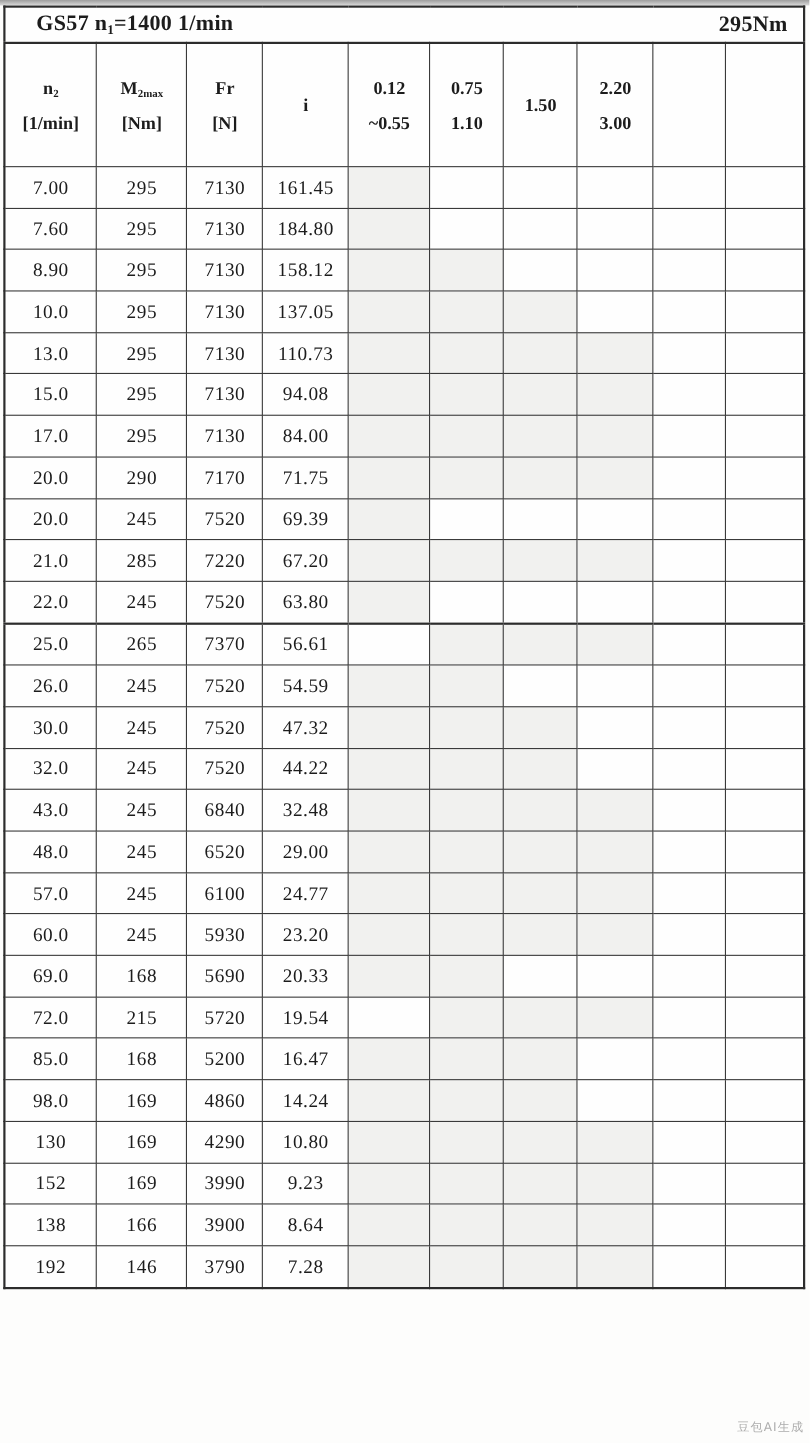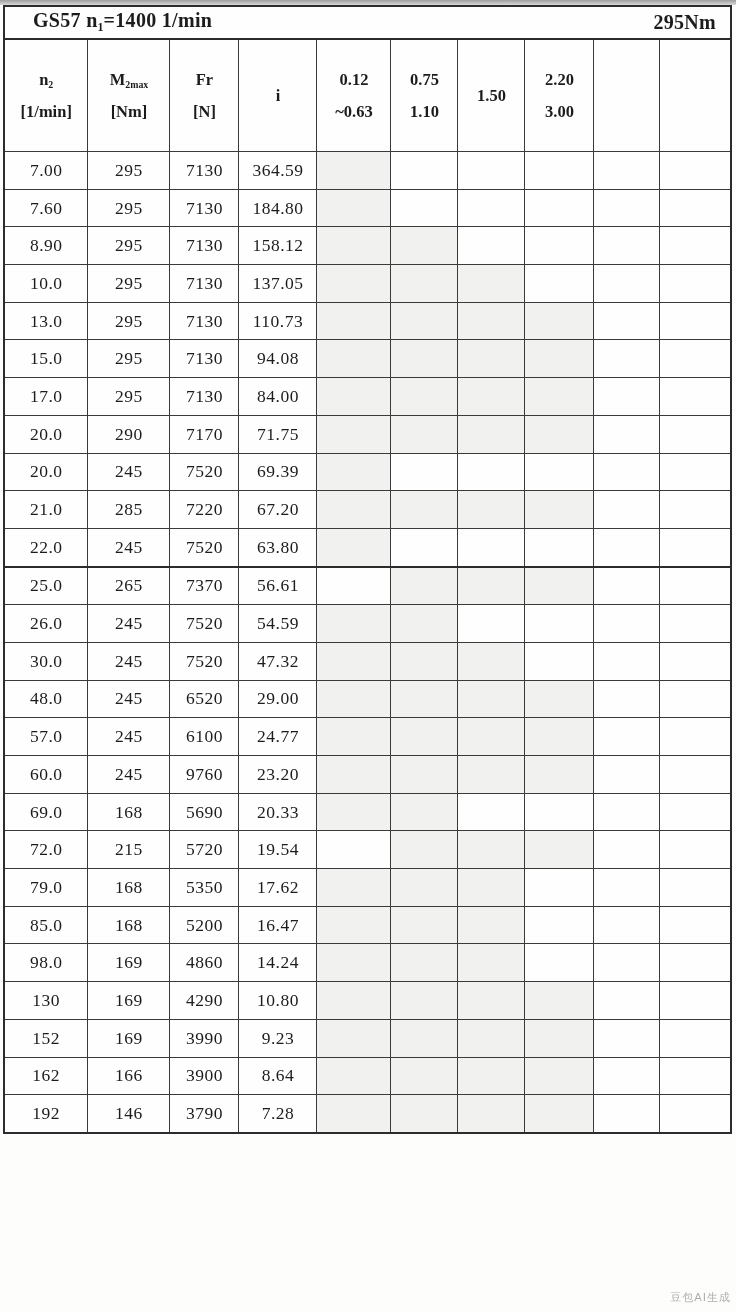--- a/index.html
+++ b/index.html
@@ -106,21 +106,21 @@
         </th>
         <th>
           <div class="hline"><span>Fr</span></div>
           <div class="hline">[N]</div>
         </th>
         <th>
           <div class="hline"><span>i</span></div>
         </th>
         <th>
           <div class="hline"><span>0.12</span></div>
-          <div class="hline">~0.63</div>
+          <div class="hline">~0.55</div>
         </th>
         <th>
           <div class="hline"><span>0.75</span></div>
           <div class="hline">1.10</div>
         </th>
         <th>
           <div class="hline"><span>1.50</span></div>
         </th>
         <th>
           <div class="hline"><span>2.20</span></div>
@@ -132,21 +132,21 @@
         <th>
           <div class="hline"><span></span></div>
         </th>
       </tr>
   </thead>
   <tbody id="tbody">
       <tr>
         <td>7.00</td>
         <td>295</td>
         <td>7130</td>
-        <td>364.59</td>
+        <td>161.45</td>
         <td style="background: rgb(241, 241, 239);"></td>
         <td></td>
         <td></td>
         <td></td>
         <td></td>
         <td></td>
       </tr>
       <tr>
         <td>7.60</td>
         <td>295</td>
@@ -297,20 +297,44 @@
         <td>7520</td>
         <td>47.32</td>
         <td style="background: rgb(241, 241, 239);"></td>
         <td style="background: rgb(241, 241, 239);"></td>
         <td style="background: rgb(241, 241, 239);"></td>
         <td></td>
         <td></td>
         <td></td>
       </tr>
       <tr>
+        <td>32.0</td>
+        <td>245</td>
+        <td>7520</td>
+        <td>44.22</td>
+        <td style="background: rgb(241, 241, 239);"></td>
+        <td style="background: rgb(241, 241, 239);"></td>
+        <td style="background: rgb(241, 241, 239);"></td>
+        <td></td>
+        <td></td>
+        <td></td>
+      </tr>
+      <tr>
+        <td>43.0</td>
+        <td>245</td>
+        <td>6840</td>
+        <td>32.48</td>
+        <td style="background: rgb(241, 241, 239);"></td>
+        <td style="background: rgb(241, 241, 239);"></td>
+        <td style="background: rgb(241, 241, 239);"></td>
+        <td style="background: rgb(241, 241, 239);"></td>
+        <td></td>
+        <td></td>
+      </tr>
+      <tr>
         <td>48.0</td>
         <td>245</td>
         <td>6520</td>
         <td>29.00</td>
         <td style="background: rgb(241, 241, 239);"></td>
         <td style="background: rgb(241, 241, 239);"></td>
         <td style="background: rgb(241, 241, 239);"></td>
         <td style="background: rgb(241, 241, 239);"></td>
         <td></td>
         <td></td>
@@ -323,21 +347,21 @@
         <td style="background: rgb(241, 241, 239);"></td>
         <td style="background: rgb(241, 241, 239);"></td>
         <td style="background: rgb(241, 241, 239);"></td>
         <td style="background: rgb(241, 241, 239);"></td>
         <td></td>
         <td></td>
       </tr>
       <tr>
         <td>60.0</td>
         <td>245</td>
-        <td>9760</td>
+        <td>5930</td>
         <td>23.20</td>
         <td style="background: rgb(241, 241, 239);"></td>
         <td style="background: rgb(241, 241, 239);"></td>
         <td style="background: rgb(241, 241, 239);"></td>
         <td style="background: rgb(241, 241, 239);"></td>
         <td></td>
         <td></td>
       </tr>
       <tr>
         <td>69.0</td>
@@ -357,32 +381,20 @@
         <td>5720</td>
         <td>19.54</td>
         <td></td>
         <td style="background: rgb(241, 241, 239);"></td>
         <td style="background: rgb(241, 241, 239);"></td>
         <td style="background: rgb(241, 241, 239);"></td>
         <td></td>
         <td></td>
       </tr>
       <tr>
-        <td>79.0</td>
-        <td>168</td>
-        <td>5350</td>
-        <td>17.62</td>
-        <td style="background: rgb(241, 241, 239);"></td>
-        <td style="background: rgb(241, 241, 239);"></td>
-        <td style="background: rgb(241, 241, 239);"></td>
-        <td></td>
-        <td></td>
-        <td></td>
-      </tr>
-      <tr>
         <td>85.0</td>
         <td>168</td>
         <td>5200</td>
         <td>16.47</td>
         <td style="background: rgb(241, 241, 239);"></td>
         <td style="background: rgb(241, 241, 239);"></td>
         <td style="background: rgb(241, 241, 239);"></td>
         <td></td>
         <td></td>
         <td></td>
@@ -417,21 +429,21 @@
         <td>3990</td>
         <td>9.23</td>
         <td style="background: rgb(241, 241, 239);"></td>
         <td style="background: rgb(241, 241, 239);"></td>
         <td style="background: rgb(241, 241, 239);"></td>
         <td style="background: rgb(241, 241, 239);"></td>
         <td></td>
         <td></td>
       </tr>
       <tr>
-        <td>162</td>
+        <td>138</td>
         <td>166</td>
         <td>3900</td>
         <td>8.64</td>
         <td style="background: rgb(241, 241, 239);"></td>
         <td style="background: rgb(241, 241, 239);"></td>
         <td style="background: rgb(241, 241, 239);"></td>
         <td style="background: rgb(241, 241, 239);"></td>
         <td></td>
         <td></td>
       </tr>

